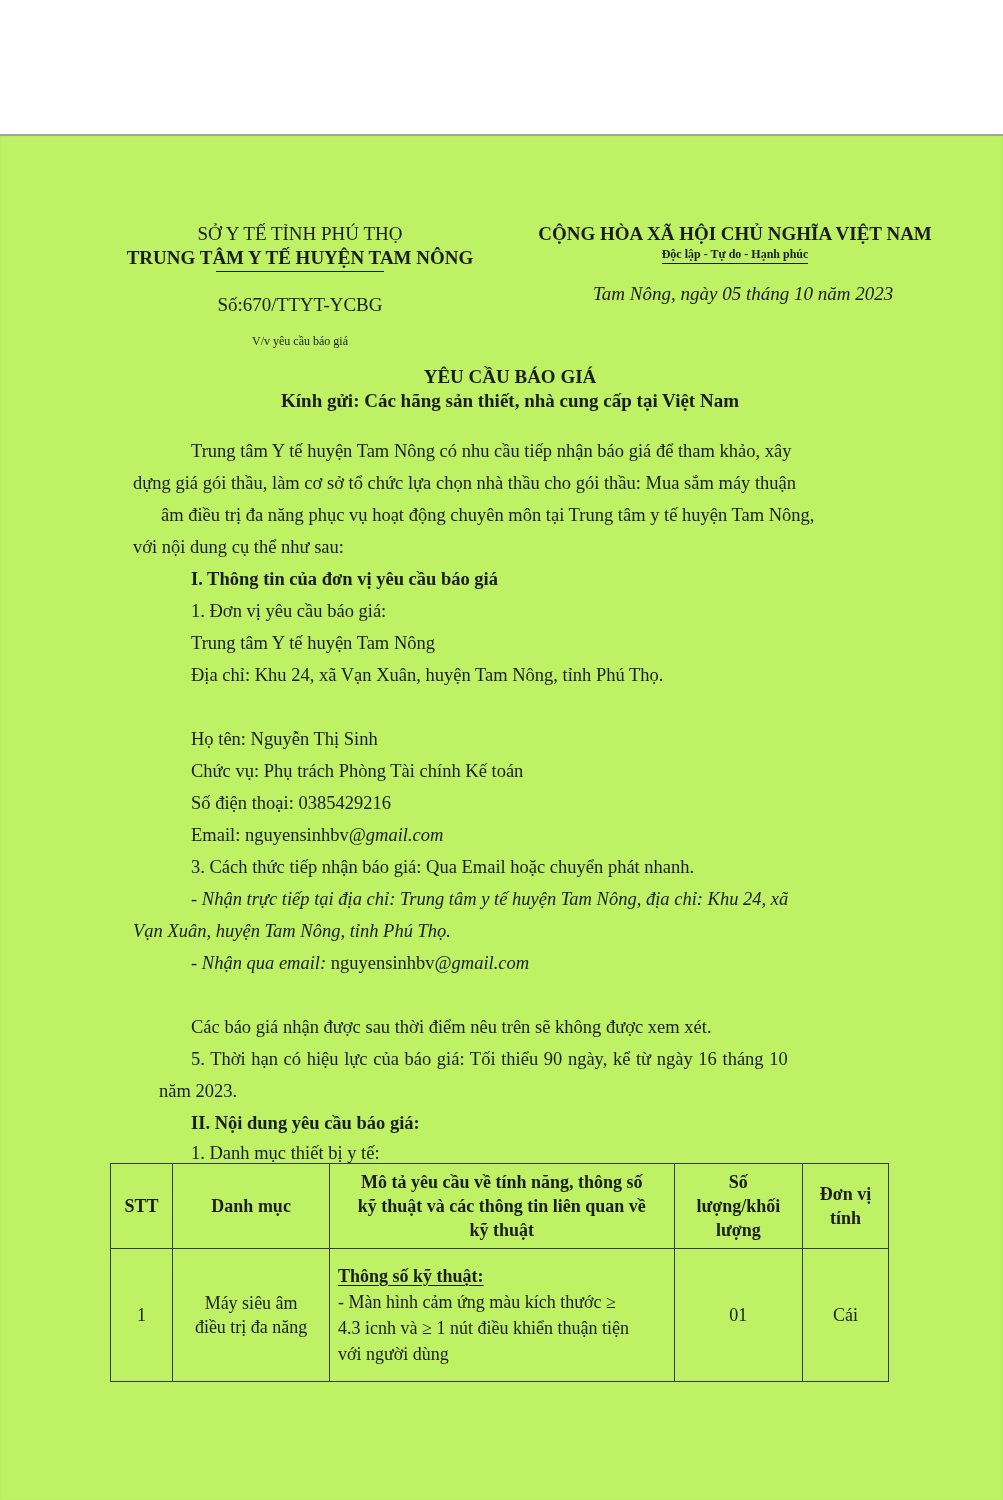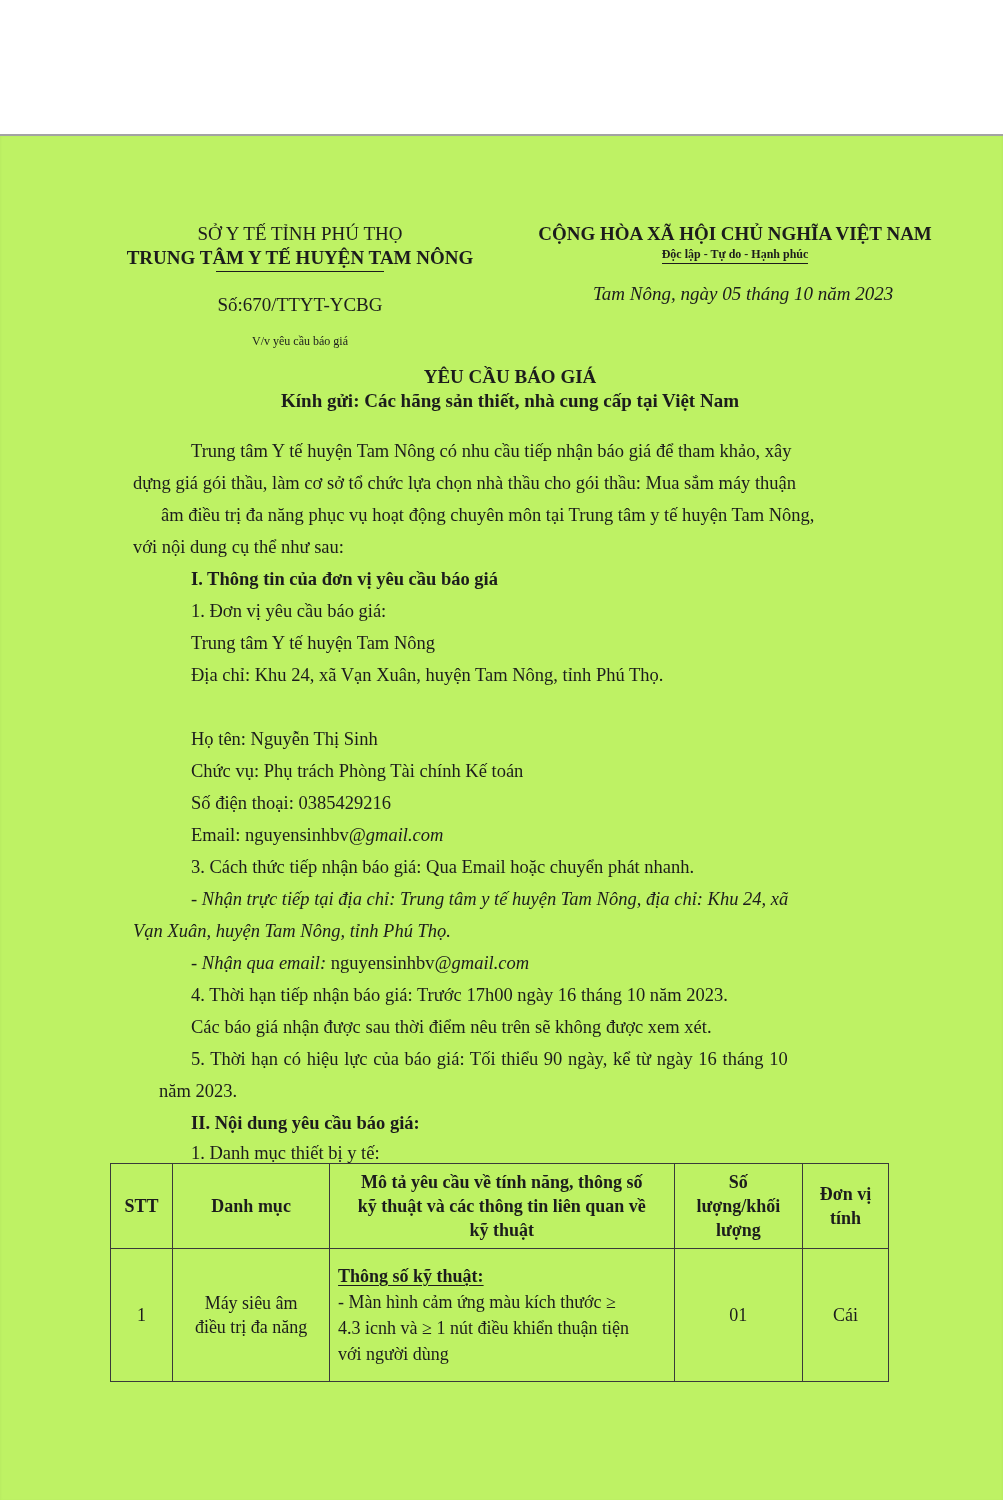--- a/index.html
+++ b/index.html
@@ -74,21 +74,20 @@
   <div class="abs line" style="left:191px; top:658px;">Số điện thoại: 0385429216</div>
   <div class="abs line" style="left:191px; top:690px;">
     <span>Email: nguyensinhbv</span><span class="i">@gmail.com</span>
   </div>
   <div class="abs line" style="left:191px; top:722px;">3. Cách thức tiếp nhận báo giá: Qua Email hoặc chuyển phát nhanh.</div>
   <div class="abs line i" style="left:191px; top:754px;">- Nhận trực tiếp tại địa chỉ: Trung tâm y tế huyện Tam Nông, địa chỉ: Khu 24, xã</div>
   <div class="abs line i" style="left:133px; top:786px;">Vạn Xuân, huyện Tam Nông, tỉnh Phú Thọ.</div>
   <div class="abs line" style="left:191px; top:818px;">
     <span class="i">- Nhận qua email:</span><span> nguyensinhbv</span><span class="i">@gmail.com</span>
   </div>
-  <div class="abs line" style="left:191px; top:850px;">4. Thời hạn tiếp nhận báo giá: Trước 17h00 ngày 16 tháng 10 năm 2023.</div>
   <div class="abs line" style="left:191px; top:882px;">Các báo giá nhận được sau thời điểm nêu trên sẽ không được xem xét.</div>
   <div class="abs line" style="left:191px; top:914px; word-spacing:1px;">5. Thời hạn có hiệu lực của báo giá: Tối thiểu 90 ngày, kể từ ngày 16 tháng 10</div>
   <div class="abs line" style="left:133px; top:946px;margin-left:26px;">năm 2023.</div>
 
   <div class="abs line b" style="left:191px; top:978px;">II. Nội dung yêu cầu báo giá:</div>
   <div class="abs line" style="left:191px; top:1008px;">1.  Danh mục thiết bị y tế:</div>
 </div>
 
 <table class="catalog">
   <thead>

